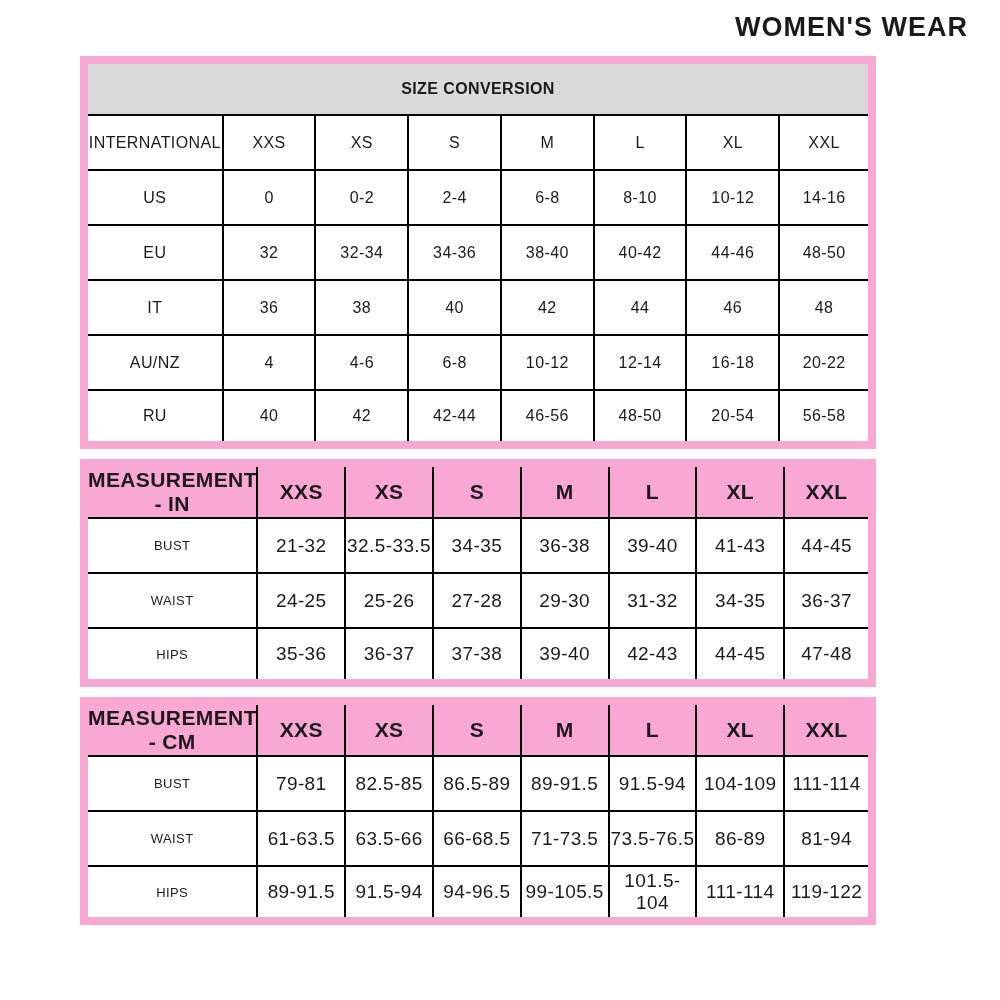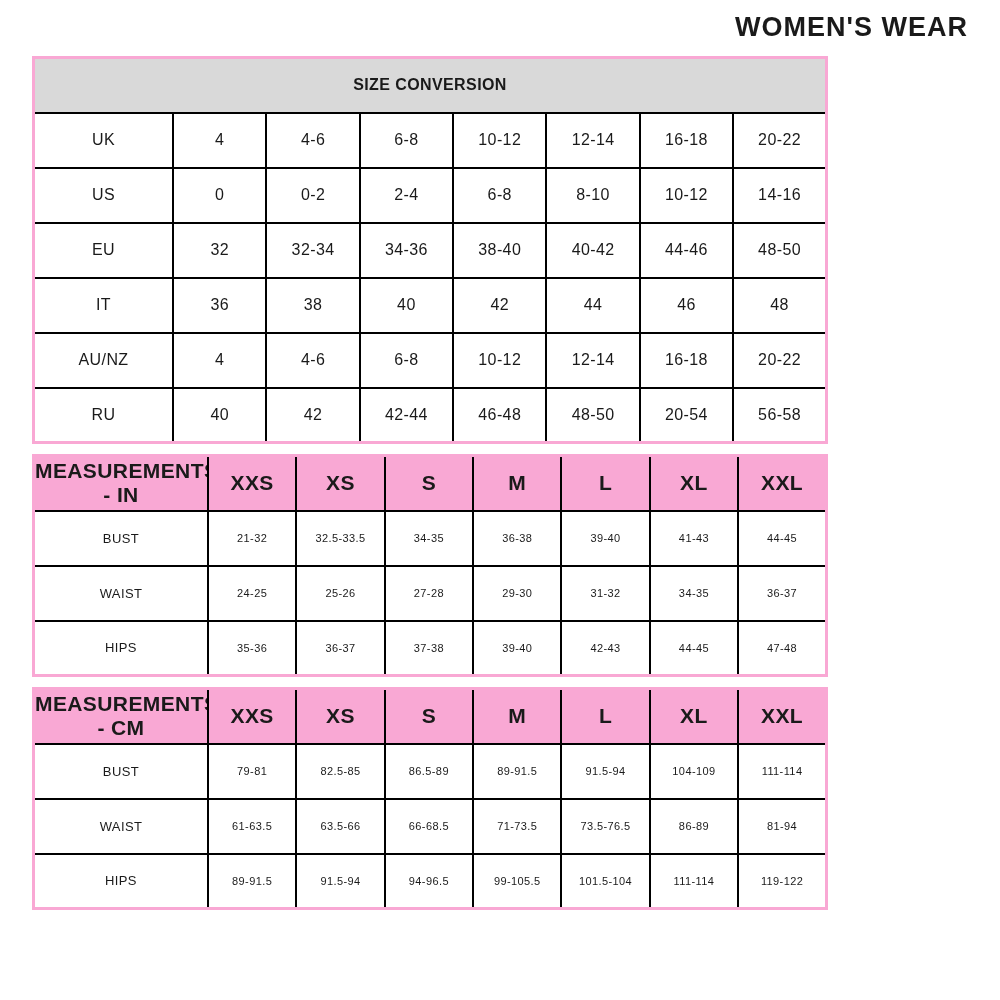--- a/index.html
+++ b/index.html
@@ -18,22 +18,23 @@
     text-align: right;
     font-size: 27px;
     font-weight: 700;
     letter-spacing: 1px;
     margin-bottom: 13px;
   }
   table.tbl {
     width: 796px;
     border-collapse: collapse;
     table-layout: fixed;
-    border: 3px solid #f9a8d4;
+    border: 8px solid #f9a8d4;
     text-align: center;
+    margin-left: 48px;
   }
   table.tbl th, table.tbl td {
     border: 2px solid #000;
     text-align: center;
     vertical-align: middle;
     font-weight: normal;
     letter-spacing: 0.4px;
     overflow: hidden;
   }
   .title-cell {
@@ -57,51 +58,51 @@
     background: #f9a8d4;
     font-weight: 700;
     font-size: 21px;
     height: 55px;
   }
   .tbl--measure tbody th.row-label {
     font-size: 13px;
     height: 55px;
   }
   .tbl--measure tbody td.data-cell {
-    font-size: 11px;
+    font-size: 19px;
     height: 55px;
   }
 </style>
 </head>
 <body>
 
 <div class="page">
   <h1 class="page-title">WOMEN'S WEAR</h1>
 
   <table class="tbl tbl--conversion">
     <colgroup>
         <col class="c-label">
         <col span="7" class="c-size">
       </colgroup>
     <thead>
         <tr>
           <th colspan="8" class="title-cell">SIZE CONVERSION</th>
         </tr>
+        <tr class="cols-row">
+          <th class="label-col-header">INTERNATIONAL</th>
+          <th class="size-col-header">XXS</th>
+          <th class="size-col-header">XS</th>
+          <th class="size-col-header">S</th>
+          <th class="size-col-header">M</th>
+          <th class="size-col-header">L</th>
+          <th class="size-col-header">XL</th>
+          <th class="size-col-header">XXL</th>
+        </tr>
       </thead>
     <tbody>
-        <tr>
-          <th class="row-label">UK</th>
-          <td class="data-cell">4</td>
-          <td class="data-cell">4-6</td>
-          <td class="data-cell">6-8</td>
-          <td class="data-cell">10-12</td>
-          <td class="data-cell">12-14</td>
-          <td class="data-cell">16-18</td>
-          <td class="data-cell">20-22</td>
-        </tr>
         <tr>
           <th class="row-label">US</th>
           <td class="data-cell">0</td>
           <td class="data-cell">0-2</td>
           <td class="data-cell">2-4</td>
           <td class="data-cell">6-8</td>
           <td class="data-cell">8-10</td>
           <td class="data-cell">10-12</td>
           <td class="data-cell">14-16</td>
         </tr>
@@ -133,21 +134,21 @@
           <td class="data-cell">10-12</td>
           <td class="data-cell">12-14</td>
           <td class="data-cell">16-18</td>
           <td class="data-cell">20-22</td>
         </tr>
         <tr>
           <th class="row-label">RU</th>
           <td class="data-cell">40</td>
           <td class="data-cell">42</td>
           <td class="data-cell">42-44</td>
-          <td class="data-cell">46-48</td>
+          <td class="data-cell">46-56</td>
           <td class="data-cell">48-50</td>
           <td class="data-cell">20-54</td>
           <td class="data-cell">56-58</td>
         </tr>
       </tbody>
   </table>
 
   <table class="tbl tbl--measure">
     <colgroup>
         <col class="c-label">

